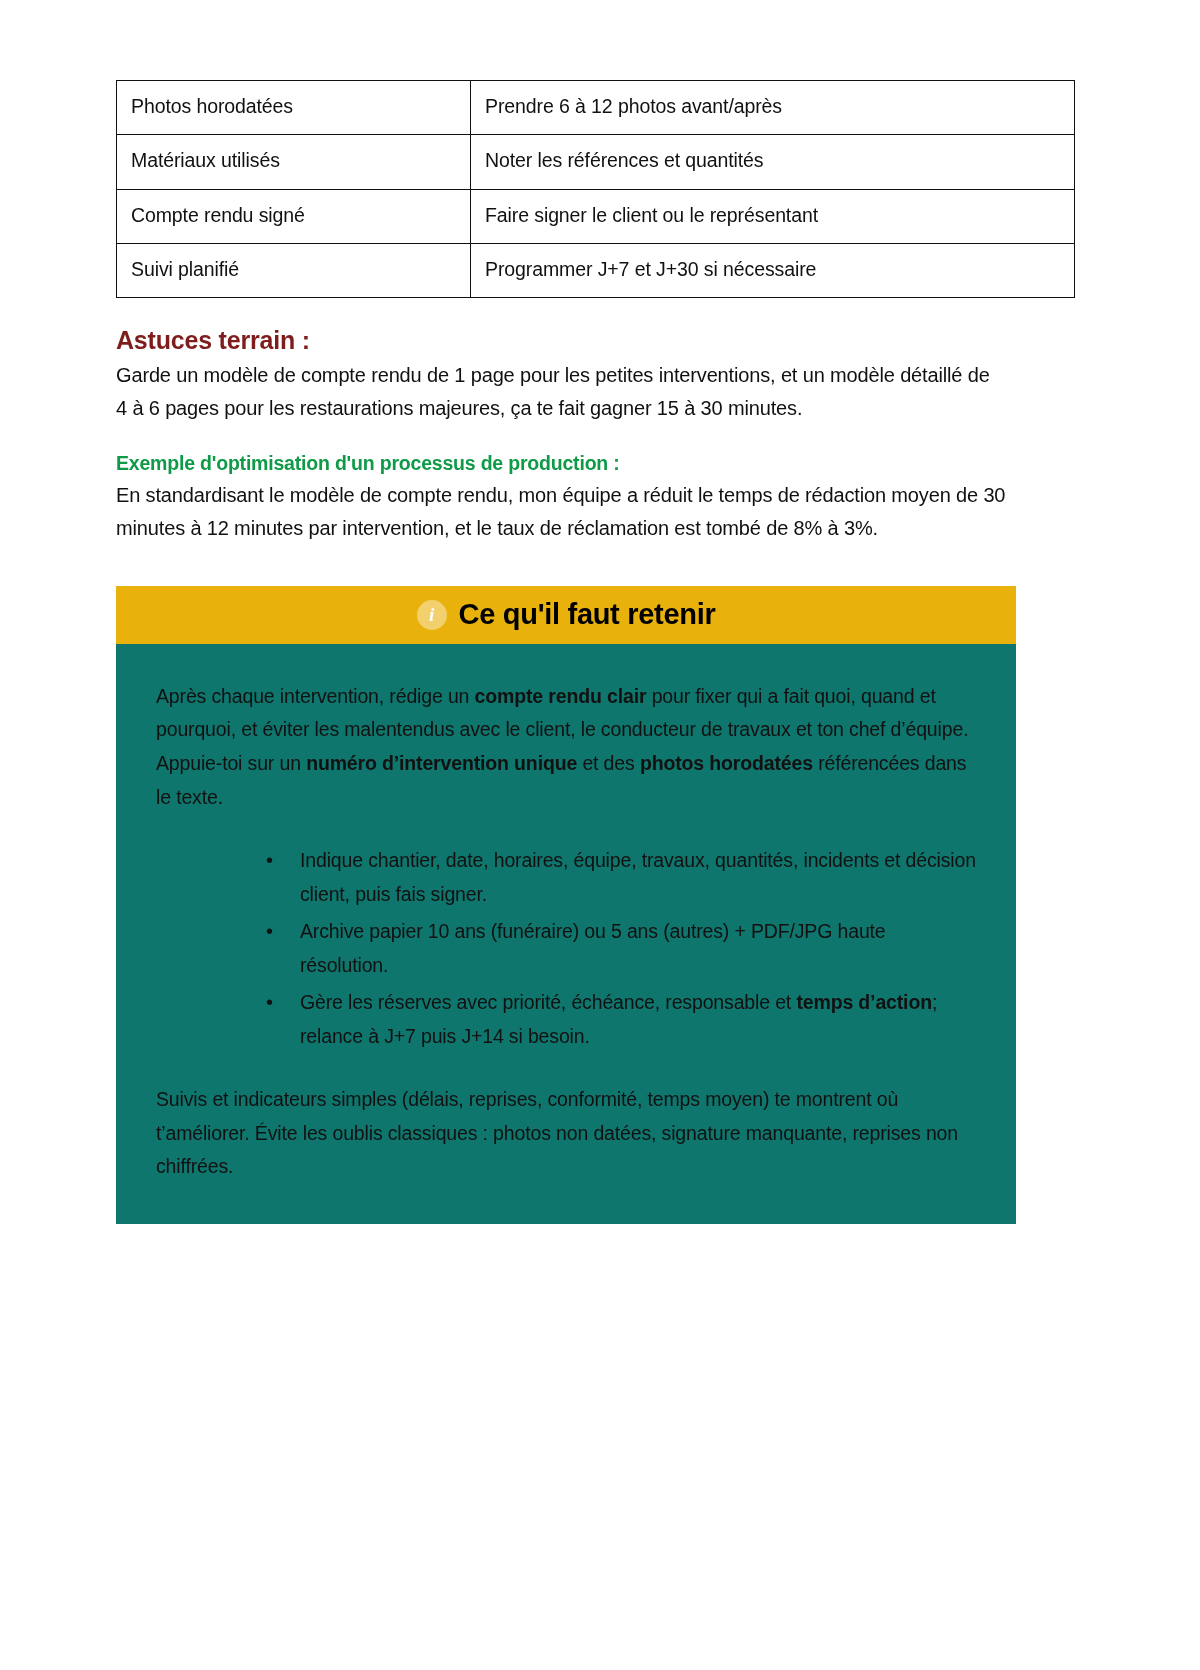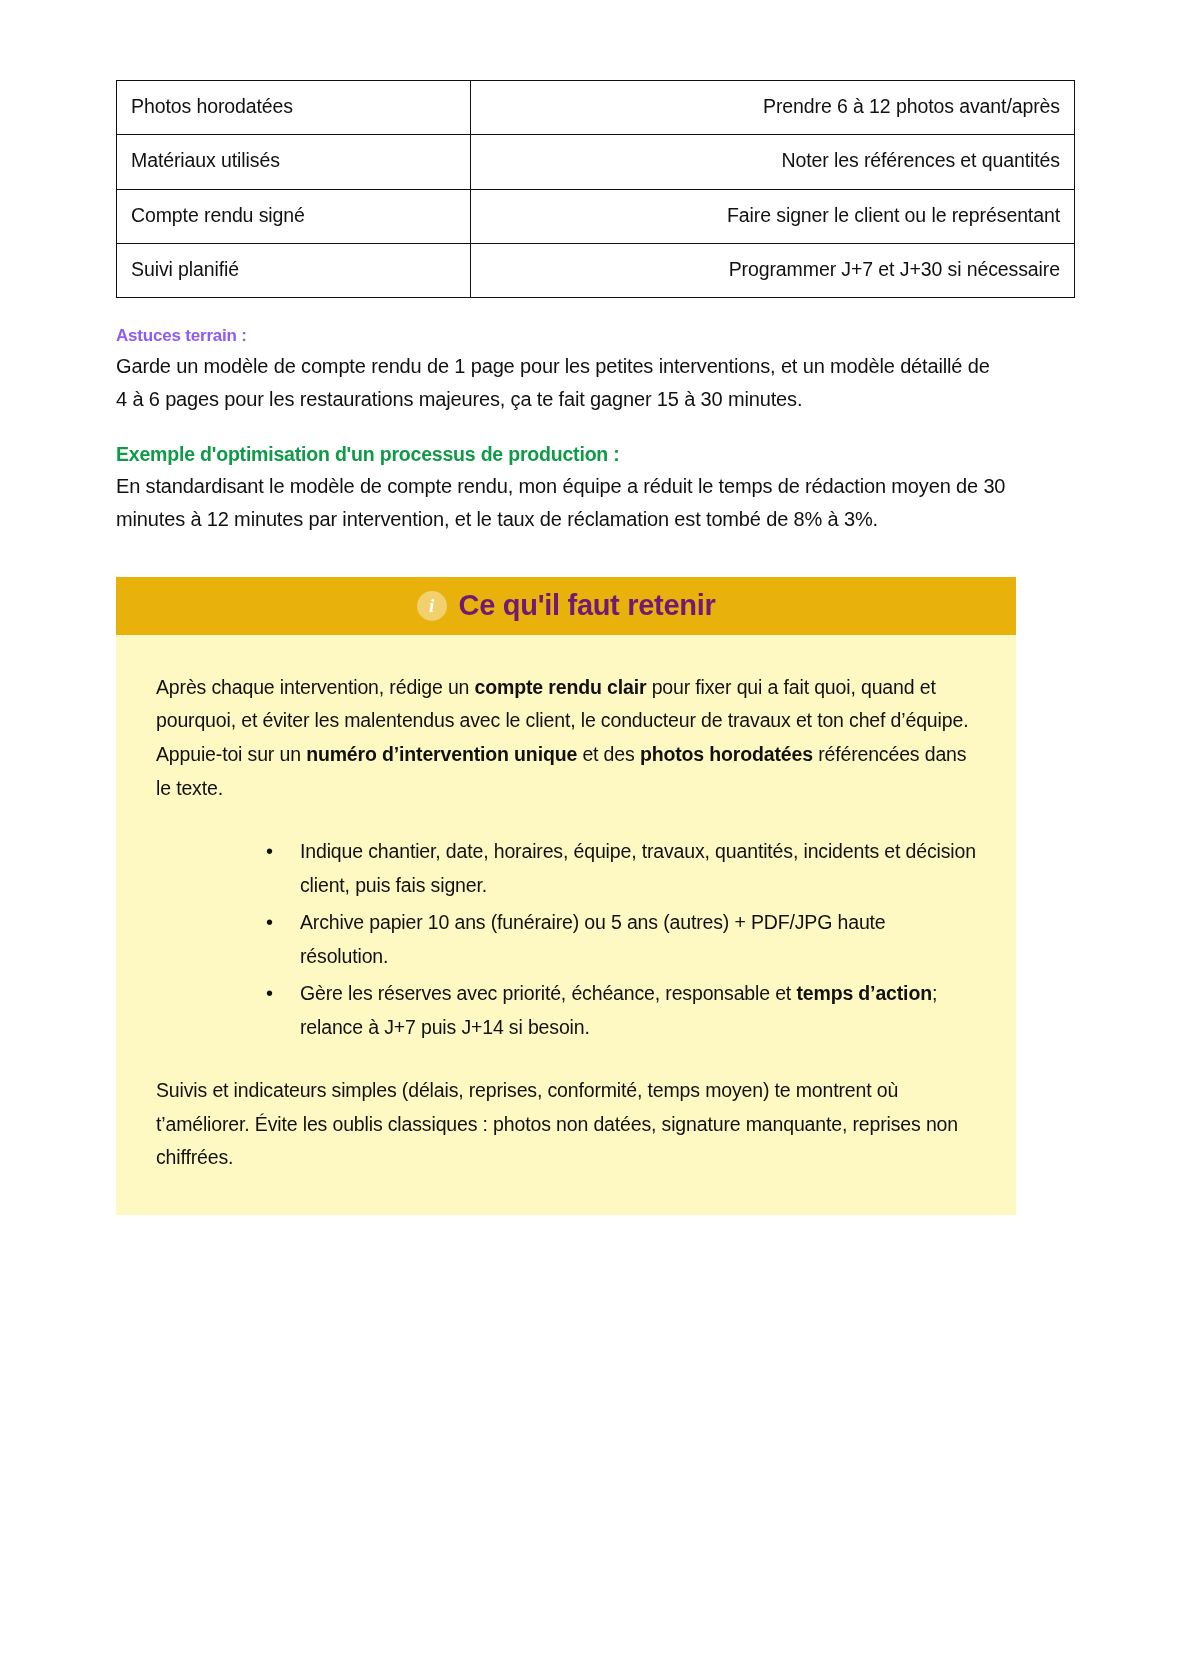--- a/index.html
+++ b/index.html
@@ -32,30 +32,30 @@
   }
   table.spec-table td {
     border: 1.5px solid #111111;
     padding: 13px 14px 15px 14px;
     font-size: 19.5px;
     line-height: 1.3;
     vertical-align: middle;
     letter-spacing: -0.1px;
   }
   table.spec-table td.col-a { width: 325px; }
-  table.spec-table td.col-b { width: 575px; text-align: right; }
+  table.spec-table td.col-b { width: 575px; }
 
   
   .block { width: 890px; margin-top: 28px; }
   h3.lead {
-    font-size: 17px;
+    font-size: 25px;
     font-weight: bold;
     margin: 0 0 4px 0;
     letter-spacing: -0.2px;
-    color: #8b5cf6;
+    color: #7f1d1d;
   }
   h3.lead.green { color: #0f9a48; font-size: 19.5px; }
   p.body {
     font-size: 20px;
     line-height: 1.62;
     margin: 0;
     letter-spacing: -0.15px;
     color: #111111;
   }
 
@@ -82,27 +82,27 @@
     align-items: center;
     justify-content: center;
     color: #ffffff;
     font-size: 19px;
     font-weight: bold;
     font-style: italic;
     font-family: "Liberation Serif", serif;
     line-height: 1;
   }
   .callout-title {
-    color: #701a75;
+    color: #000000;
     font-size: 29px;
     font-weight: bold;
     letter-spacing: -0.3px;
   }
   .callout-body {
-    background: #fef9c3;
+    background: #0f766e;
     padding: 36px 40px 40px 40px;
   }
   .callout-body p {
     font-size: 19.5px;
     line-height: 1.72;
     margin: 0;
     letter-spacing: -0.15px;
     color: #111111;
   }
   .callout-body ul {

